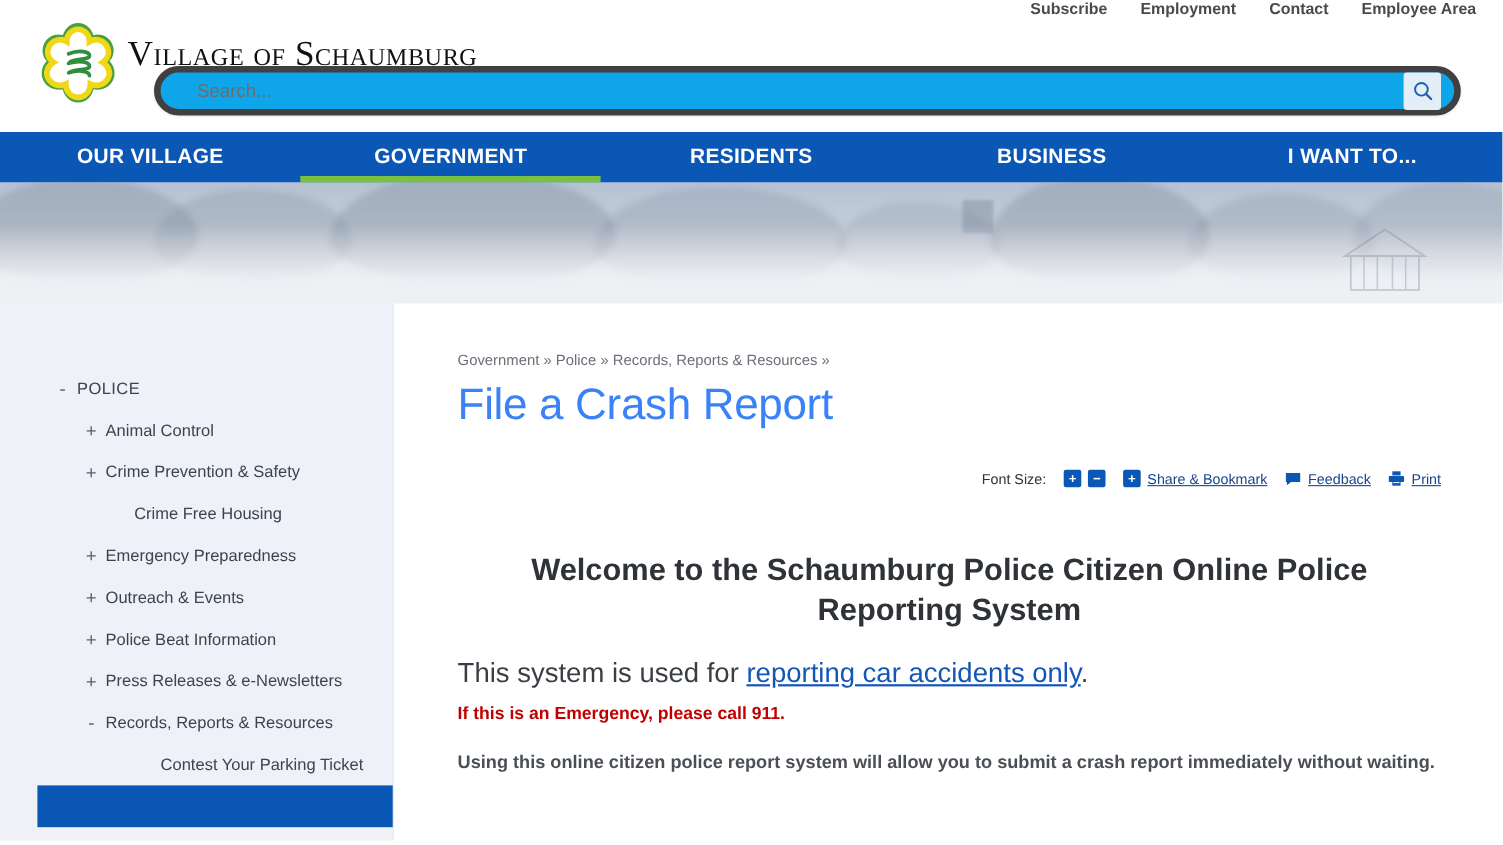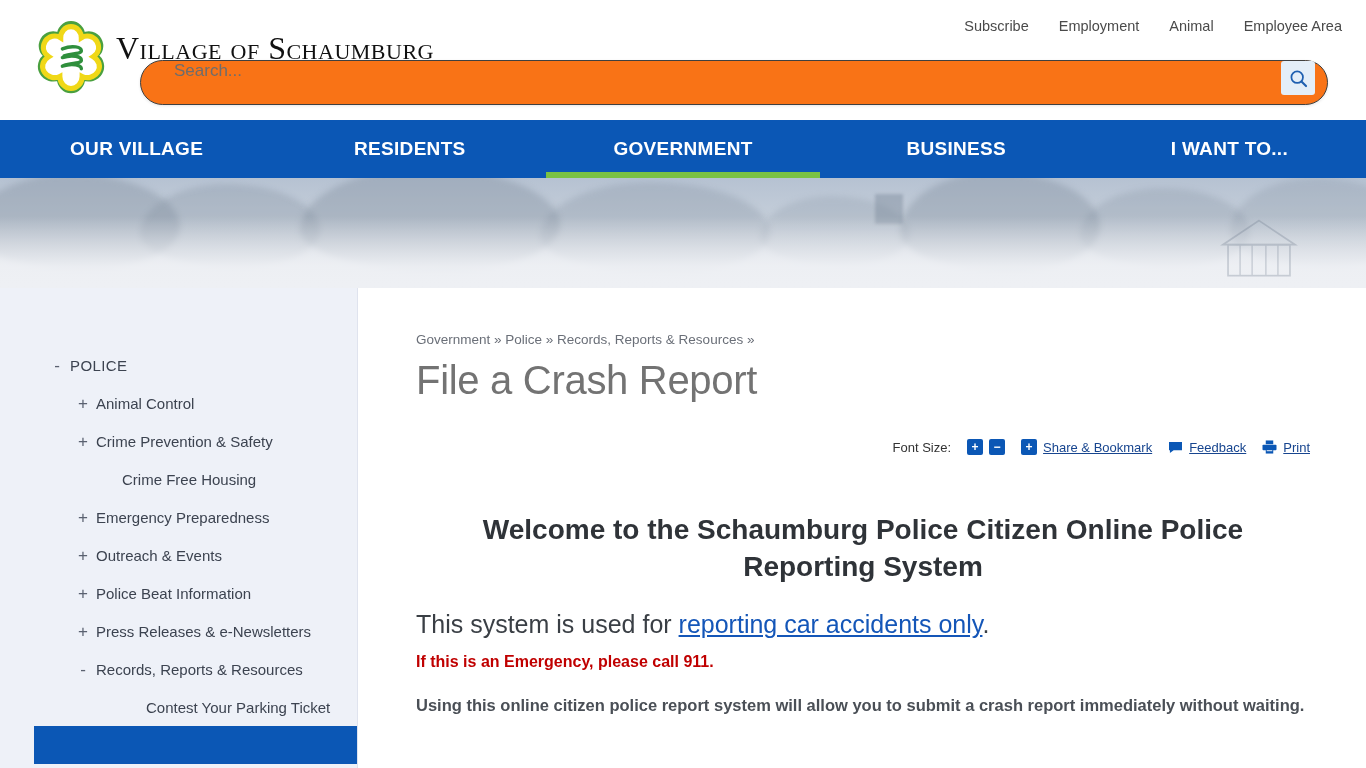--- a/index.html
+++ b/index.html
@@ -27,40 +27,41 @@
     font-family: "Liberation Serif", serif;
     font-size: 32px;
     font-variant: small-caps;
     letter-spacing: 0.5px;
     color: #111111;
     white-space: nowrap;
     font-weight: 400;
   }
   .utility-nav {
     position: absolute;
-    right: 24px; top: 18px;
+    right: 24px; top: 1px;
     display: flex;
     gap: 30px;
+    font-weight: bold;
   }
   .utility-nav a {
     font-size: 14.5px;
     color: #4a4a4a;
     text-decoration: none;
     white-space: nowrap;
   }
   .search-wrap {
     position: absolute;
     left: 140px; top: 60px;
     width: 1188px; height: 45px;
-    background: #f97316;
-    border: 1px solid #404040;
+    background: #0ea5e9;
+    border: 6px solid #404040;
     border-radius: 24px;
     box-shadow: 0 1px 3px rgba(0,0,0,0.10);
     display: flex;
-    align-items: flex-start;
+    align-items: center;
   }
   .search-input {
     flex: 1;
     border: none;
     outline: none;
     background: transparent;
     font-size: 17px;
     color: #333;
     padding: 0 20px 0 33px;
     font-family: "Liberation Sans", sans-serif;
@@ -73,21 +74,21 @@
     border: none;
     border-radius: 3px;
     cursor: pointer;
     display: flex;
     align-items: center;
     justify-content: center;
   }
 
   
   .mainnav {
-    height: 58px;
+    height: 46px;
     background: #0b57b5;
     display: flex;
     position: relative;
   }
   .mainnav .item {
     flex: 1;
     display: flex;
     align-items: center;
     justify-content: center;
     color: #ffffff;
@@ -187,21 +188,21 @@
     position: relative;
   }
   .breadcrumb {
     font-size: 13.5px;
     color: #6a6f78;
     margin-bottom: 11px;
   }
   .page-title {
     font-size: 40px;
     font-weight: 400;
-    color: #737373;
+    color: #3b82f6;
     letter-spacing: -0.3px;
   }
   .tools {
     display: flex;
     align-items: center;
     justify-content: flex-end;
     gap: 16px;
     margin-top: 36px;
     font-size: 13px;
     color: #333;
@@ -273,39 +274,39 @@
       <path d="M40 46 C52 42 62 45 62 49 C62 53 50 52 42 55" fill="none" stroke="#2f8f3c" stroke-width="4" stroke-linecap="round"></path>
       <path d="M40 56 C52 52 62 55 62 59" fill="none" stroke="#2f8f3c" stroke-width="4" stroke-linecap="round"></path>
     </svg>
   </div>
 
   <div class="site-title">Village of Schaumburg</div>
 
   <div class="utility-nav">
     <a>Subscribe</a>
     <a>Employment</a>
-    <a>Animal</a>
+    <a>Contact</a>
     <a>Employee Area</a>
   </div>
 
   <div class="search-wrap">
     <input class="search-input" type="text" placeholder="Search..." style="">
     <button class="search-btn">
       <svg width="21" height="21" viewBox="0 0 24 24">
         <circle cx="10.5" cy="10.5" r="6.6" fill="none" stroke="#1f5fb0" stroke-width="2"></circle>
         <line x1="15.4" y1="15.4" x2="20.6" y2="20.6" stroke="#1f5fb0" stroke-width="2.4" stroke-linecap="round"></line>
       </svg>
     </button>
   </div>
 </div>
 
 <div class="mainnav">
   <div class="item">Our Village</div>
+  <div class="item active">Government</div>
   <div class="item">Residents</div>
-  <div class="item active">Government</div>
   <div class="item">Business</div>
   <div class="item">I Want To...</div>
 </div>
 
 <div class="hero">
   <div class="tree" style="left:-30px;  top:-4px;  width:210px; height:96px;"></div>
   <div class="tree" style="left:140px;  top:6px;   width:180px; height:84px; opacity:.8;"></div>
   <div class="tree" style="left:300px;  top:-10px; width:260px; height:104px;"></div>
   <div class="tree" style="left:540px;  top:4px;   width:230px; height:92px; opacity:.75;"></div>
   <div class="tree" style="left:760px;  top:18px;  width:150px; height:70px; opacity:.6;"></div>

